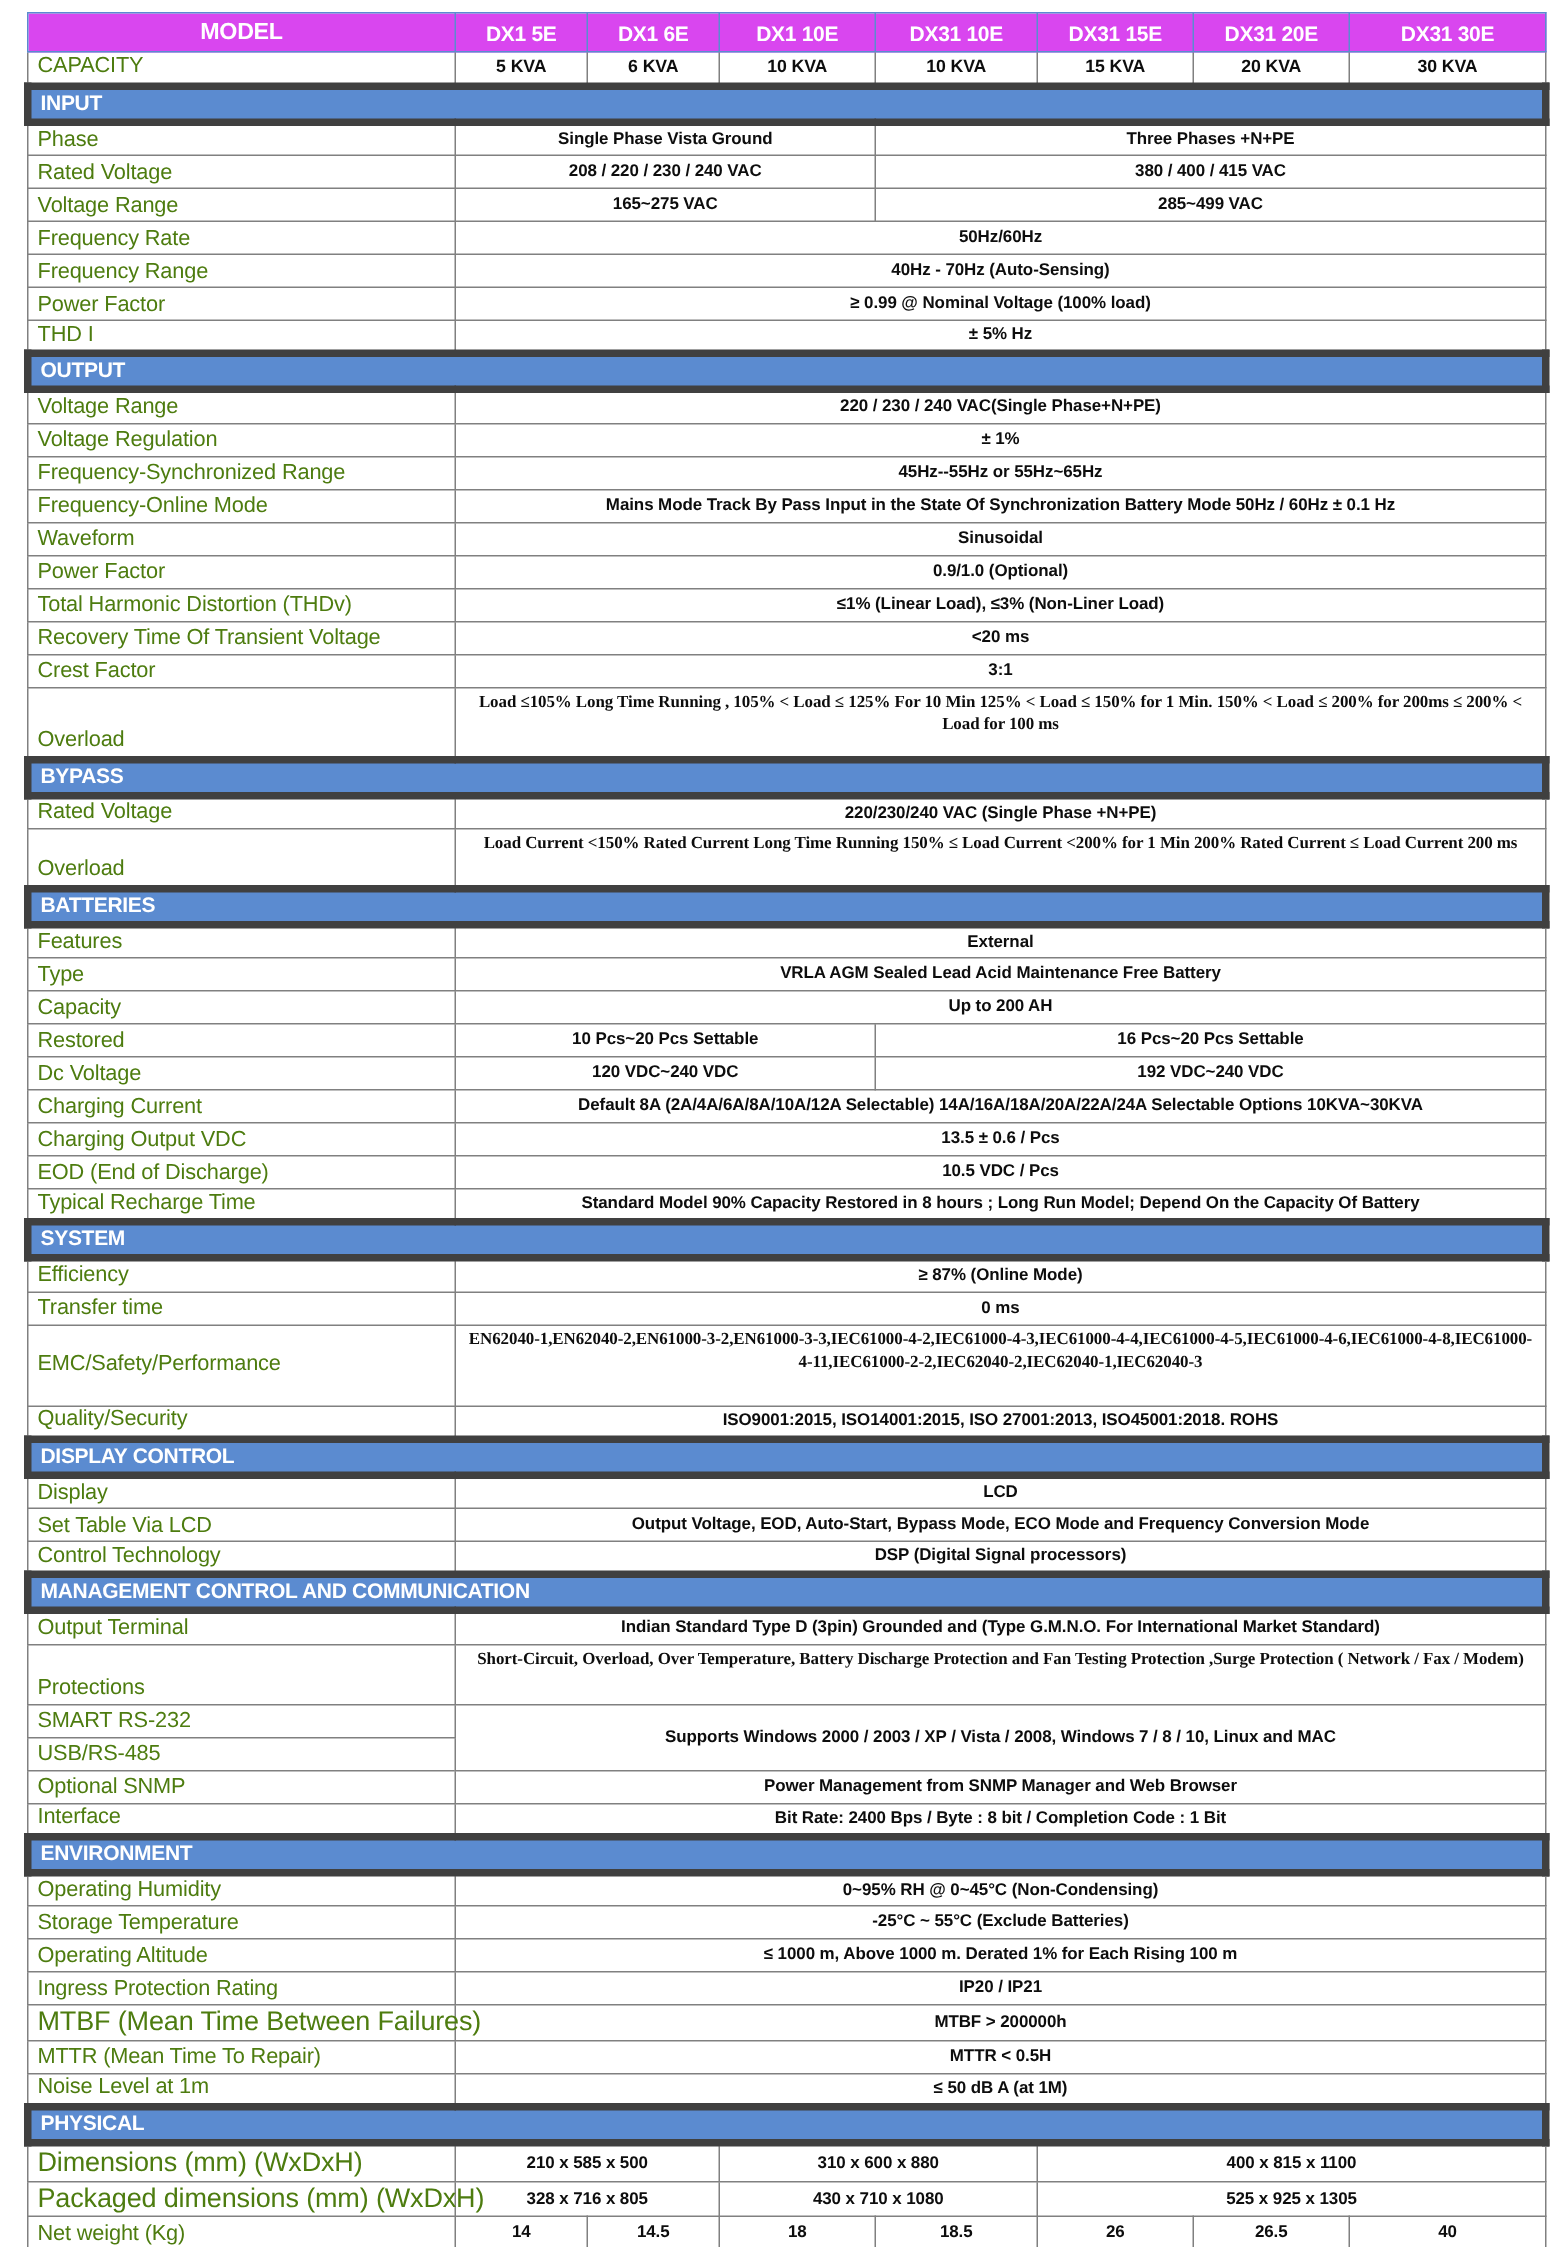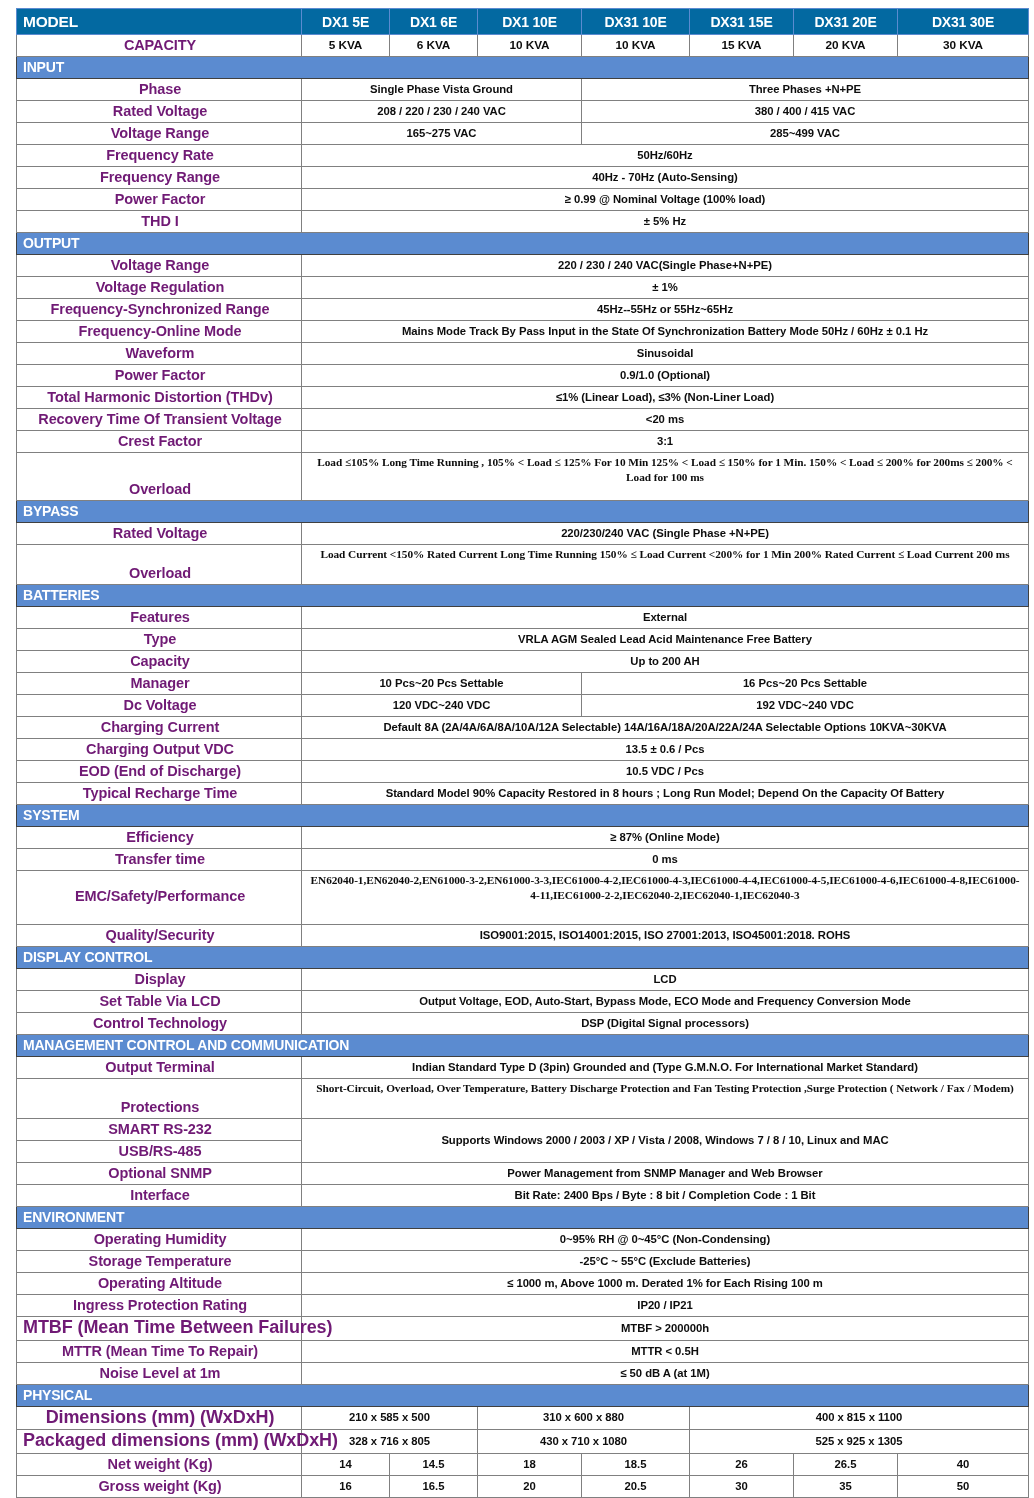--- a/index.html
+++ b/index.html
@@ -31,23 +31,23 @@
   td{
     border:1px solid #808080;
     padding:0;
     vertical-align:bottom;
     height:22px;
     box-sizing:border-box;
   }
   
   .lbl{
     font-size:14.5px;
-    font-weight:700;
-    color:#701a75;
-    text-align:center;
+    font-weight:400;
+    color:#4d7c0f;
+    text-align:left;
     padding:0 4px 2px 6px;
     line-height:1.15;
     letter-spacing:-0.1px;
     vertical-align:bottom;
     white-space:nowrap;
     overflow:visible;
   }
   .lbl.sm{font-size:18px;}
   
   .val{
@@ -57,23 +57,24 @@
     text-align:center;
     padding:2px 4px 2px 4px;
     line-height:1.35;
     vertical-align:middle;
     letter-spacing:-0.05px;
   }
   .val.top{vertical-align:top;padding-top:2px;font-family:Liberation Serif, serif;}
   .val.mid{vertical-align:middle;}
   
   tr.modelrow td{
-    background:#0369a1;
+    background:#d946ef;
     border:1px solid #5B8BD0;
     height:26px;
+    text-align:center;
   }
   td.modellabel{
     color:#ffffff;
     font-size:15.5px;
     font-weight:bold;
     text-align:left;
     padding:0 6px 3px 6px;
     vertical-align:bottom;
     letter-spacing:-0.2px;
   }
@@ -83,21 +84,21 @@
     font-weight:bold;
     text-align:center;
     vertical-align:middle;
     border-left:1px solid #ffffff;
     border-right:1px solid #ffffff;
     letter-spacing:-0.2px;
   }
   
   tr.band td{
     background:#5B8BD0;
-    border:1px solid #404040;
+    border:5px solid #404040;
     color:#ffffff;
     font-size:14px;
     font-weight:bold;
     text-align:left;
     padding:0 6px 3px 6px;
     vertical-align:bottom;
     height:22px;
     letter-spacing:-0.2px;
   }
   tr.capacity td.lbl{font-size:14.5px;}
@@ -245,21 +246,21 @@
   </tr>
   <tr>
     <td class="lbl">Type</td>
     <td class="val" colspan="7">VRLA  AGM Sealed Lead Acid Maintenance Free Battery</td>
   </tr>
   <tr>
     <td class="lbl">Capacity</td>
     <td class="val" colspan="7">Up to 200 AH</td>
   </tr>
   <tr>
-    <td class="lbl">Manager</td>
+    <td class="lbl">Restored</td>
     <td class="val" colspan="3">10 Pcs~20 Pcs Settable</td>
     <td class="val" colspan="4">16 Pcs~20 Pcs Settable</td>
   </tr>
   <tr>
     <td class="lbl">Dc Voltage</td>
     <td class="val" colspan="3">120 VDC~240 VDC</td>
     <td class="val" colspan="4">192 VDC~240 VDC</td>
   </tr>
   <tr>
     <td class="lbl">Charging Current</td>

